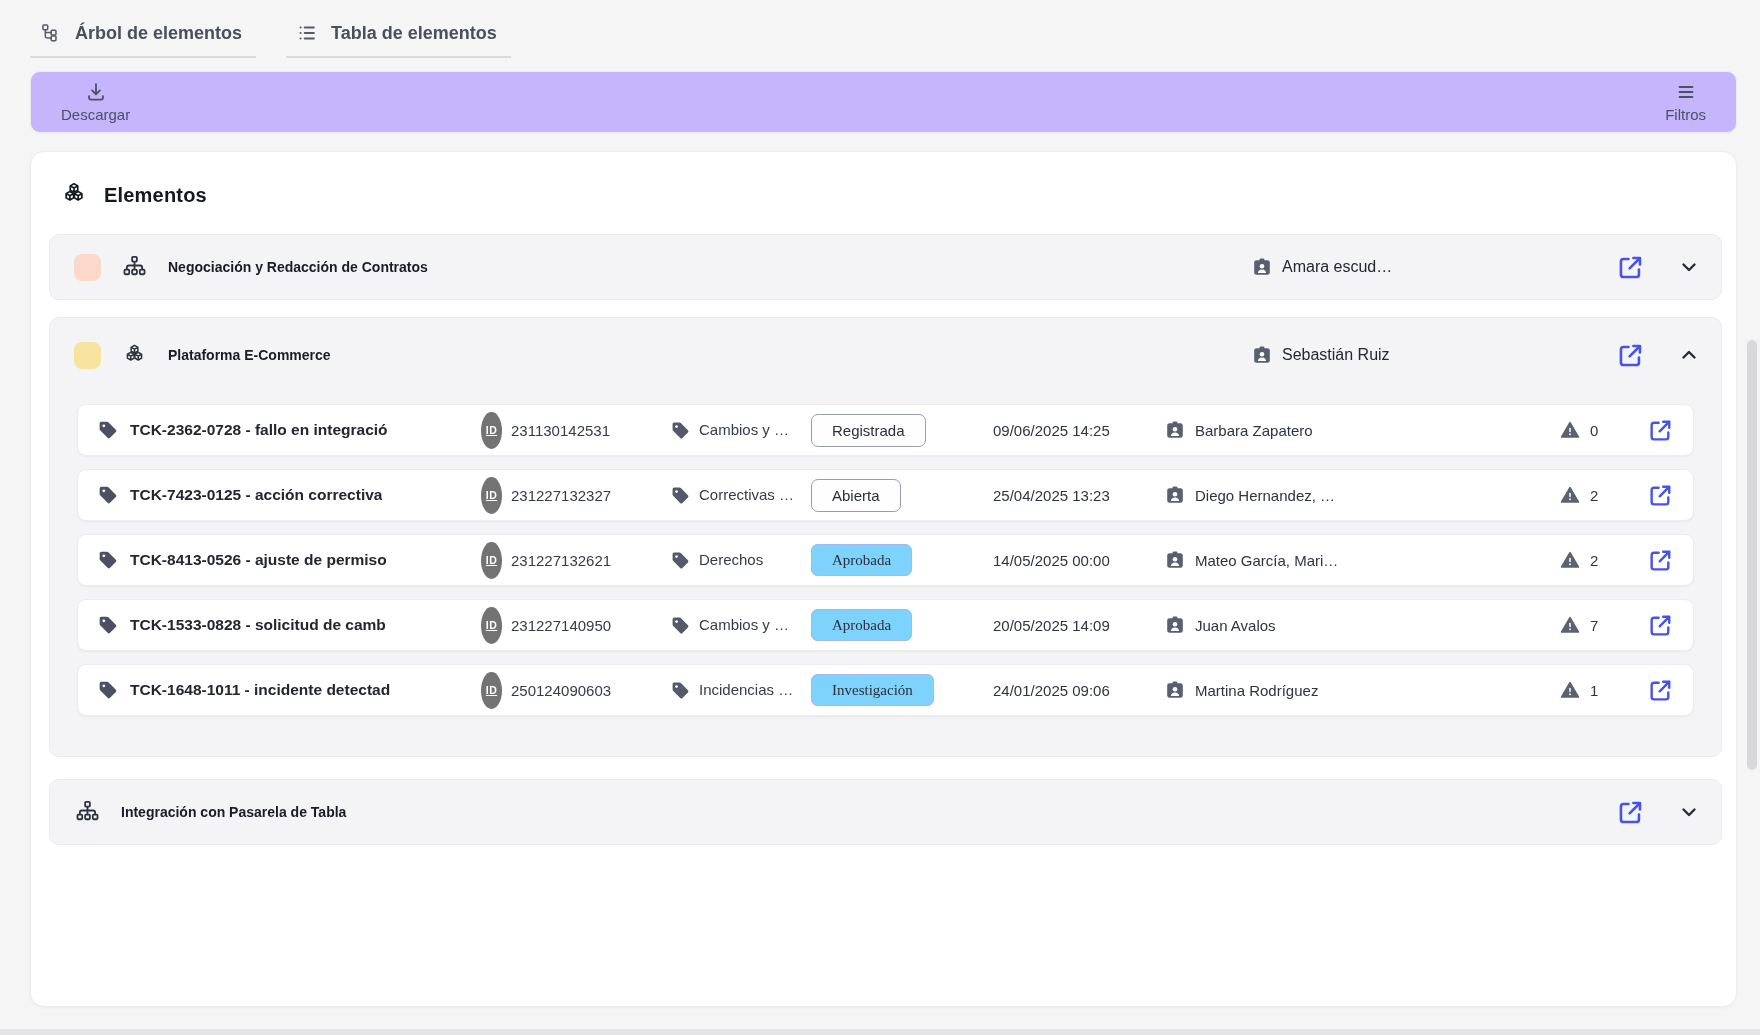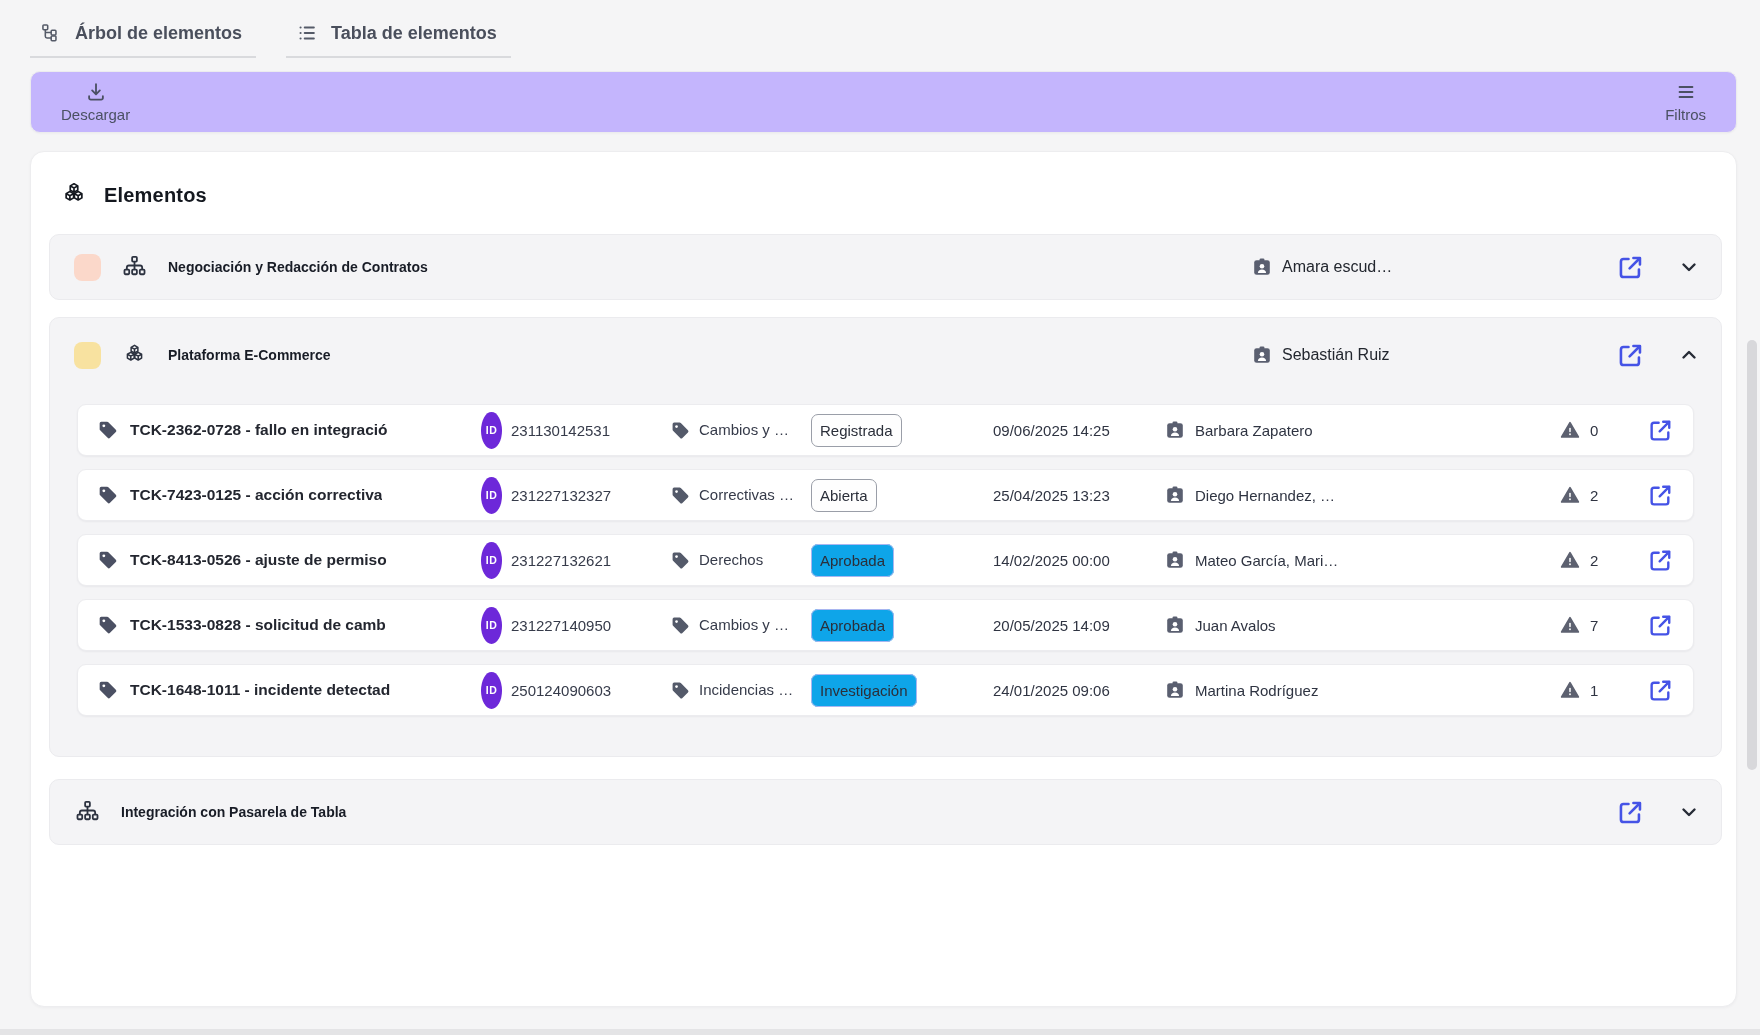--- a/index.html
+++ b/index.html
@@ -79,32 +79,32 @@
     height:52px; padding:0 20px;
     display:grid;
     grid-template-columns:383px 190px 140px 182px 172px 1fr 75px 38px;
     align-items:center; font-size:15px;
   }
   .t-title { display:flex; align-items:center; gap:12px; overflow:hidden; white-space:nowrap; font-weight:600; color:#23262f; font-size:15.5px; }
   .t-title .tagicon { width:20px; height:20px; color:#4b5063; flex:0 0 auto; }
   .t-title span { overflow:hidden; }
   .t-id { display:flex; align-items:center; gap:9px; color:#363b4a; }
   .id-circle {
-    width:21px; height:37px; border-radius:50%; background:#6d28d9; color:#fff;
+    width:21px; height:37px; border-radius:50%; background:#737373; color:#fff;
     font-size:10.5px; font-weight:700; letter-spacing:.4px;
-    display:grid; place-items:center; flex:0 0 auto;
+    display:grid; place-items:center; flex:0 0 auto;text-decoration:underline;
   }
   .t-type { display:flex; align-items:flex-start; gap:9px; color:#363b4a; overflow:hidden; white-space:nowrap; }
   .t-type .tagicon { width:19px; height:19px; color:#545a6a; flex:0 0 auto; }
   .chip {
     justify-self:start; min-width:98px; text-align:center;
-    padding:7px 8px; border-radius:7px; font-size:15px; color:#2b2f3a; white-space:nowrap;margin-top:28px;
+    padding:7px 20px; border-radius:7px; font-size:15px; color:#2b2f3a; white-space:nowrap;margin-top:28px;
   }
   .chip.neutral { background:#fefefe; border:1.5px solid #9a9ea8; }
-  .chip.blue { background:#0ea5e9; border:1.5px solid #a9b6f0; }
+  .chip.blue { background:#7dd3fc; border:1.5px solid #a9b6f0;font-family:Liberation Serif, serif; }
   .t-date { color:#2f3442; white-space:nowrap; }
   .t-owner { display:flex; align-items:center; gap:10px; color:#2f3442; overflow:hidden; white-space:nowrap; }
   .t-owner .bicon { width:20px; height:20px; flex:0 0 auto; }
   .t-alerts { display:flex; align-items:center; gap:10px; color:#2f3442; }
   .t-alerts .wicon { width:20px; height:20px; color:#5d6170; }
   .t-ext { display:flex; justify-content:flex-end; }
   .t-ext .ext-btn { width:25px; height:25px; }
 
   
   .vscroll-thumb {
@@ -356,21 +356,21 @@
           <span class="id-circle">ID</span>
           <span>231227132621</span>
         </div>
         <div class="t-type">
           <svg class="tagicon">
               <use href="#sym-tag"></use>
             </svg>
           <span>Derechos</span>
         </div>
         <div><span class="chip blue">Aprobada</span></div>
-        <div class="t-date">14/02/2025 00:00</div>
+        <div class="t-date">14/05/2025 00:00</div>
         <div class="t-owner">
           <svg class="bicon" style="color:#5a5f70">
               <use href="#sym-badge"></use>
             </svg>
           <span>Mateo García, Mari…</span>
         </div>
         <div class="t-alerts">
           <svg class="wicon">
               <use href="#sym-warn"></use>
             </svg>

